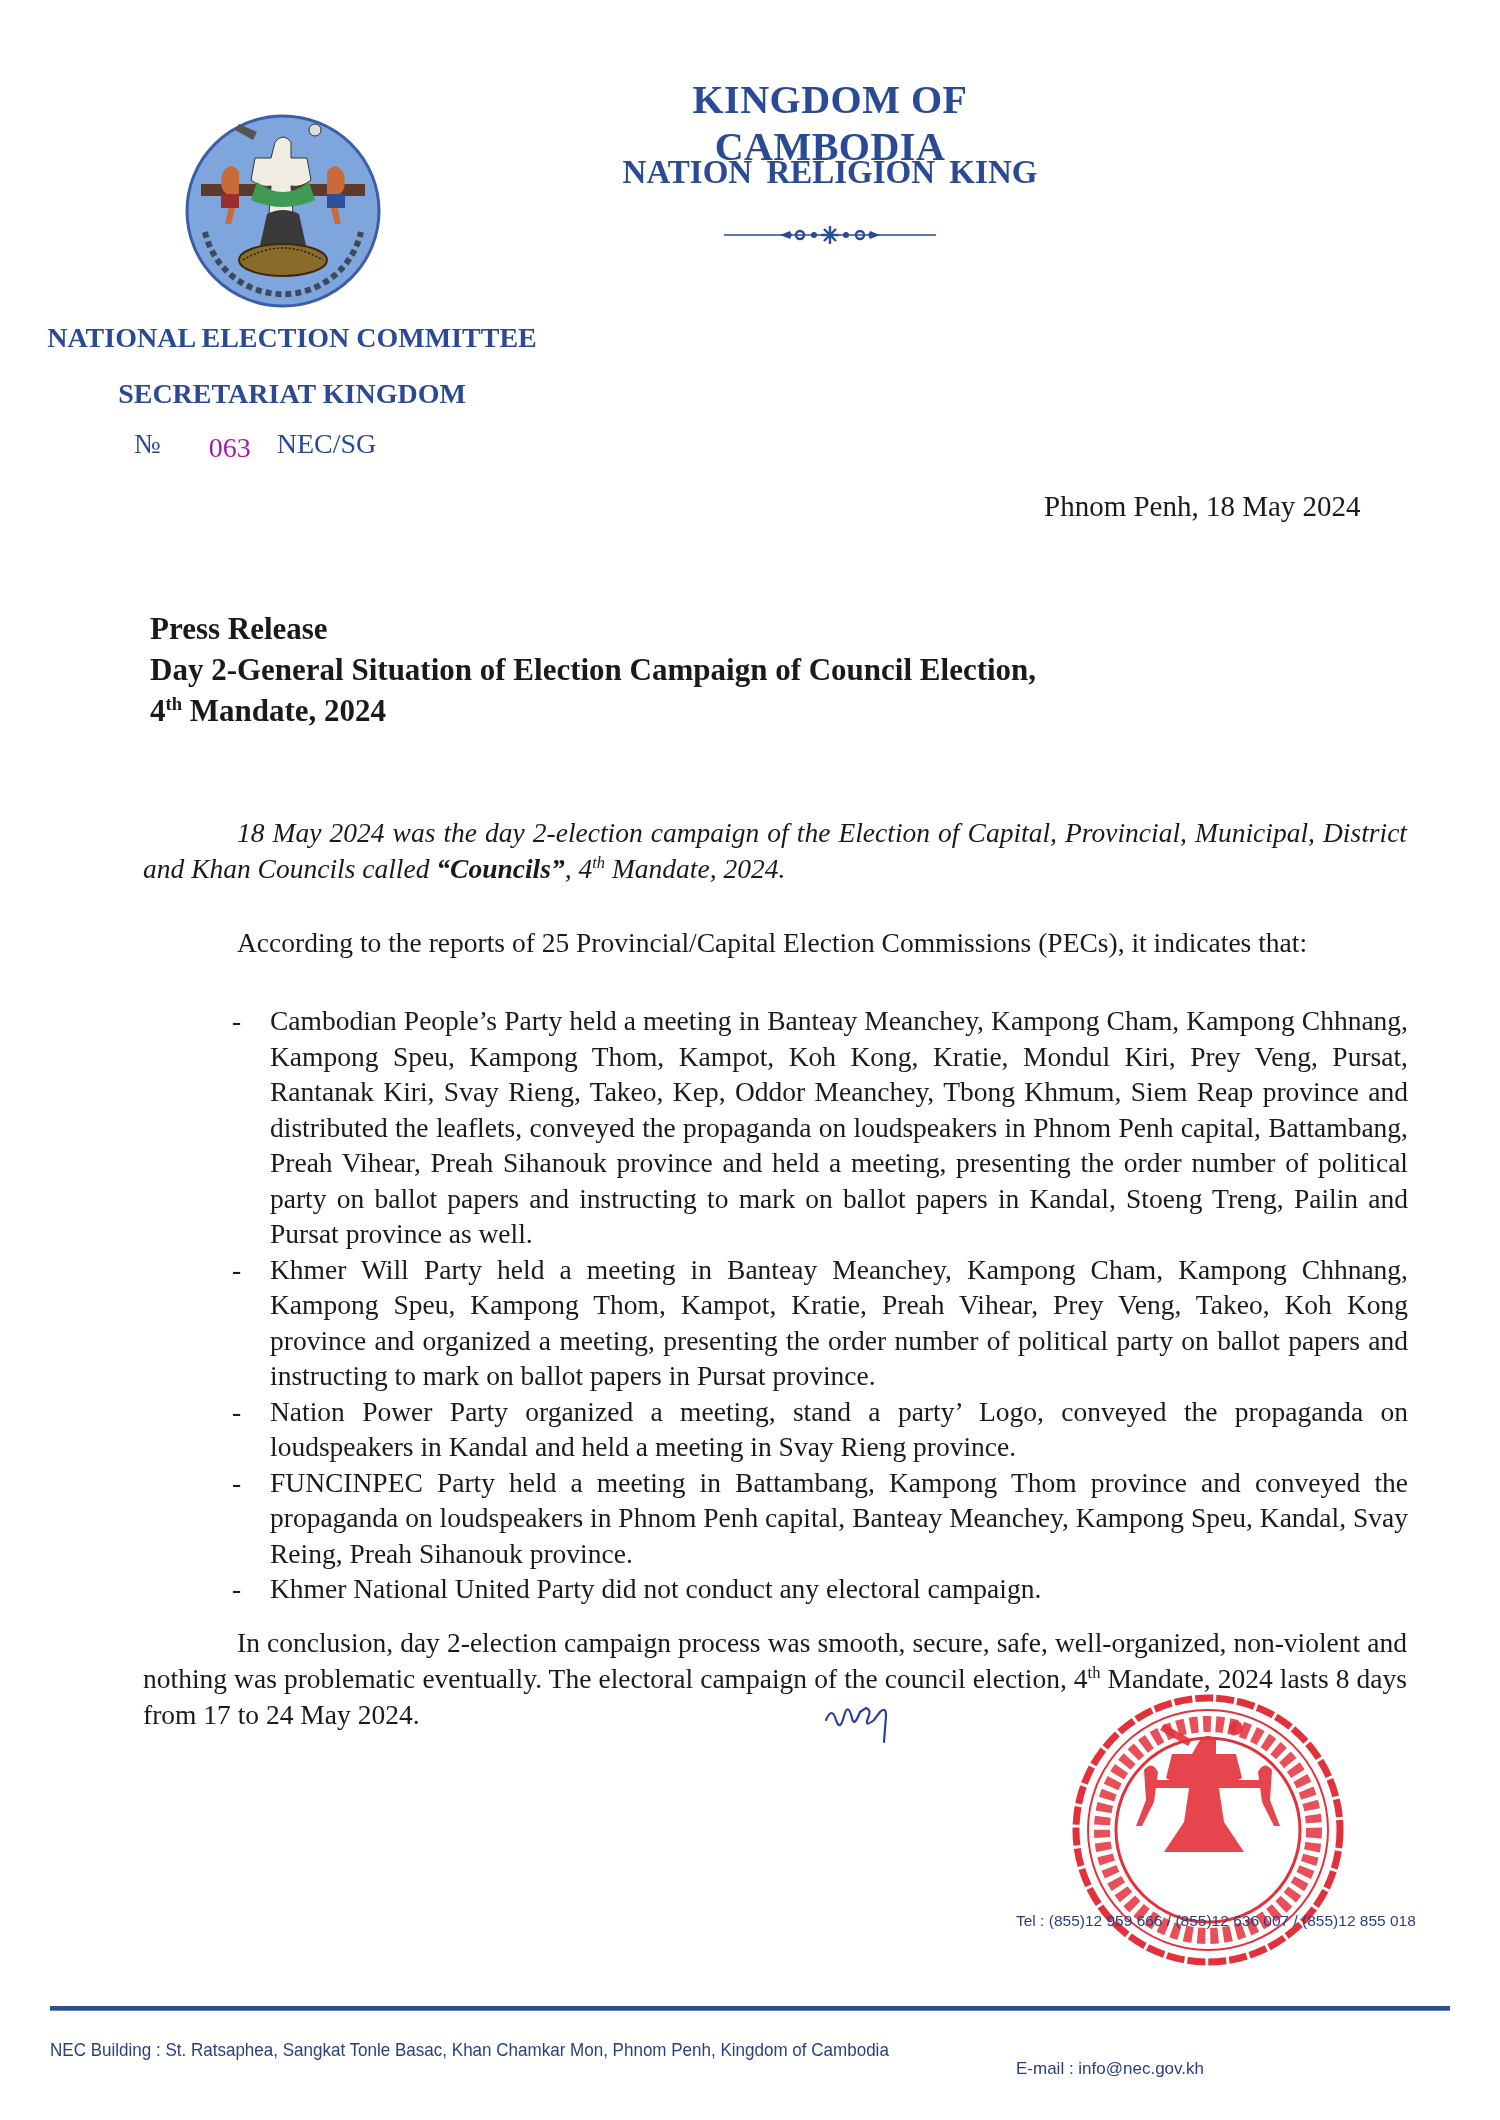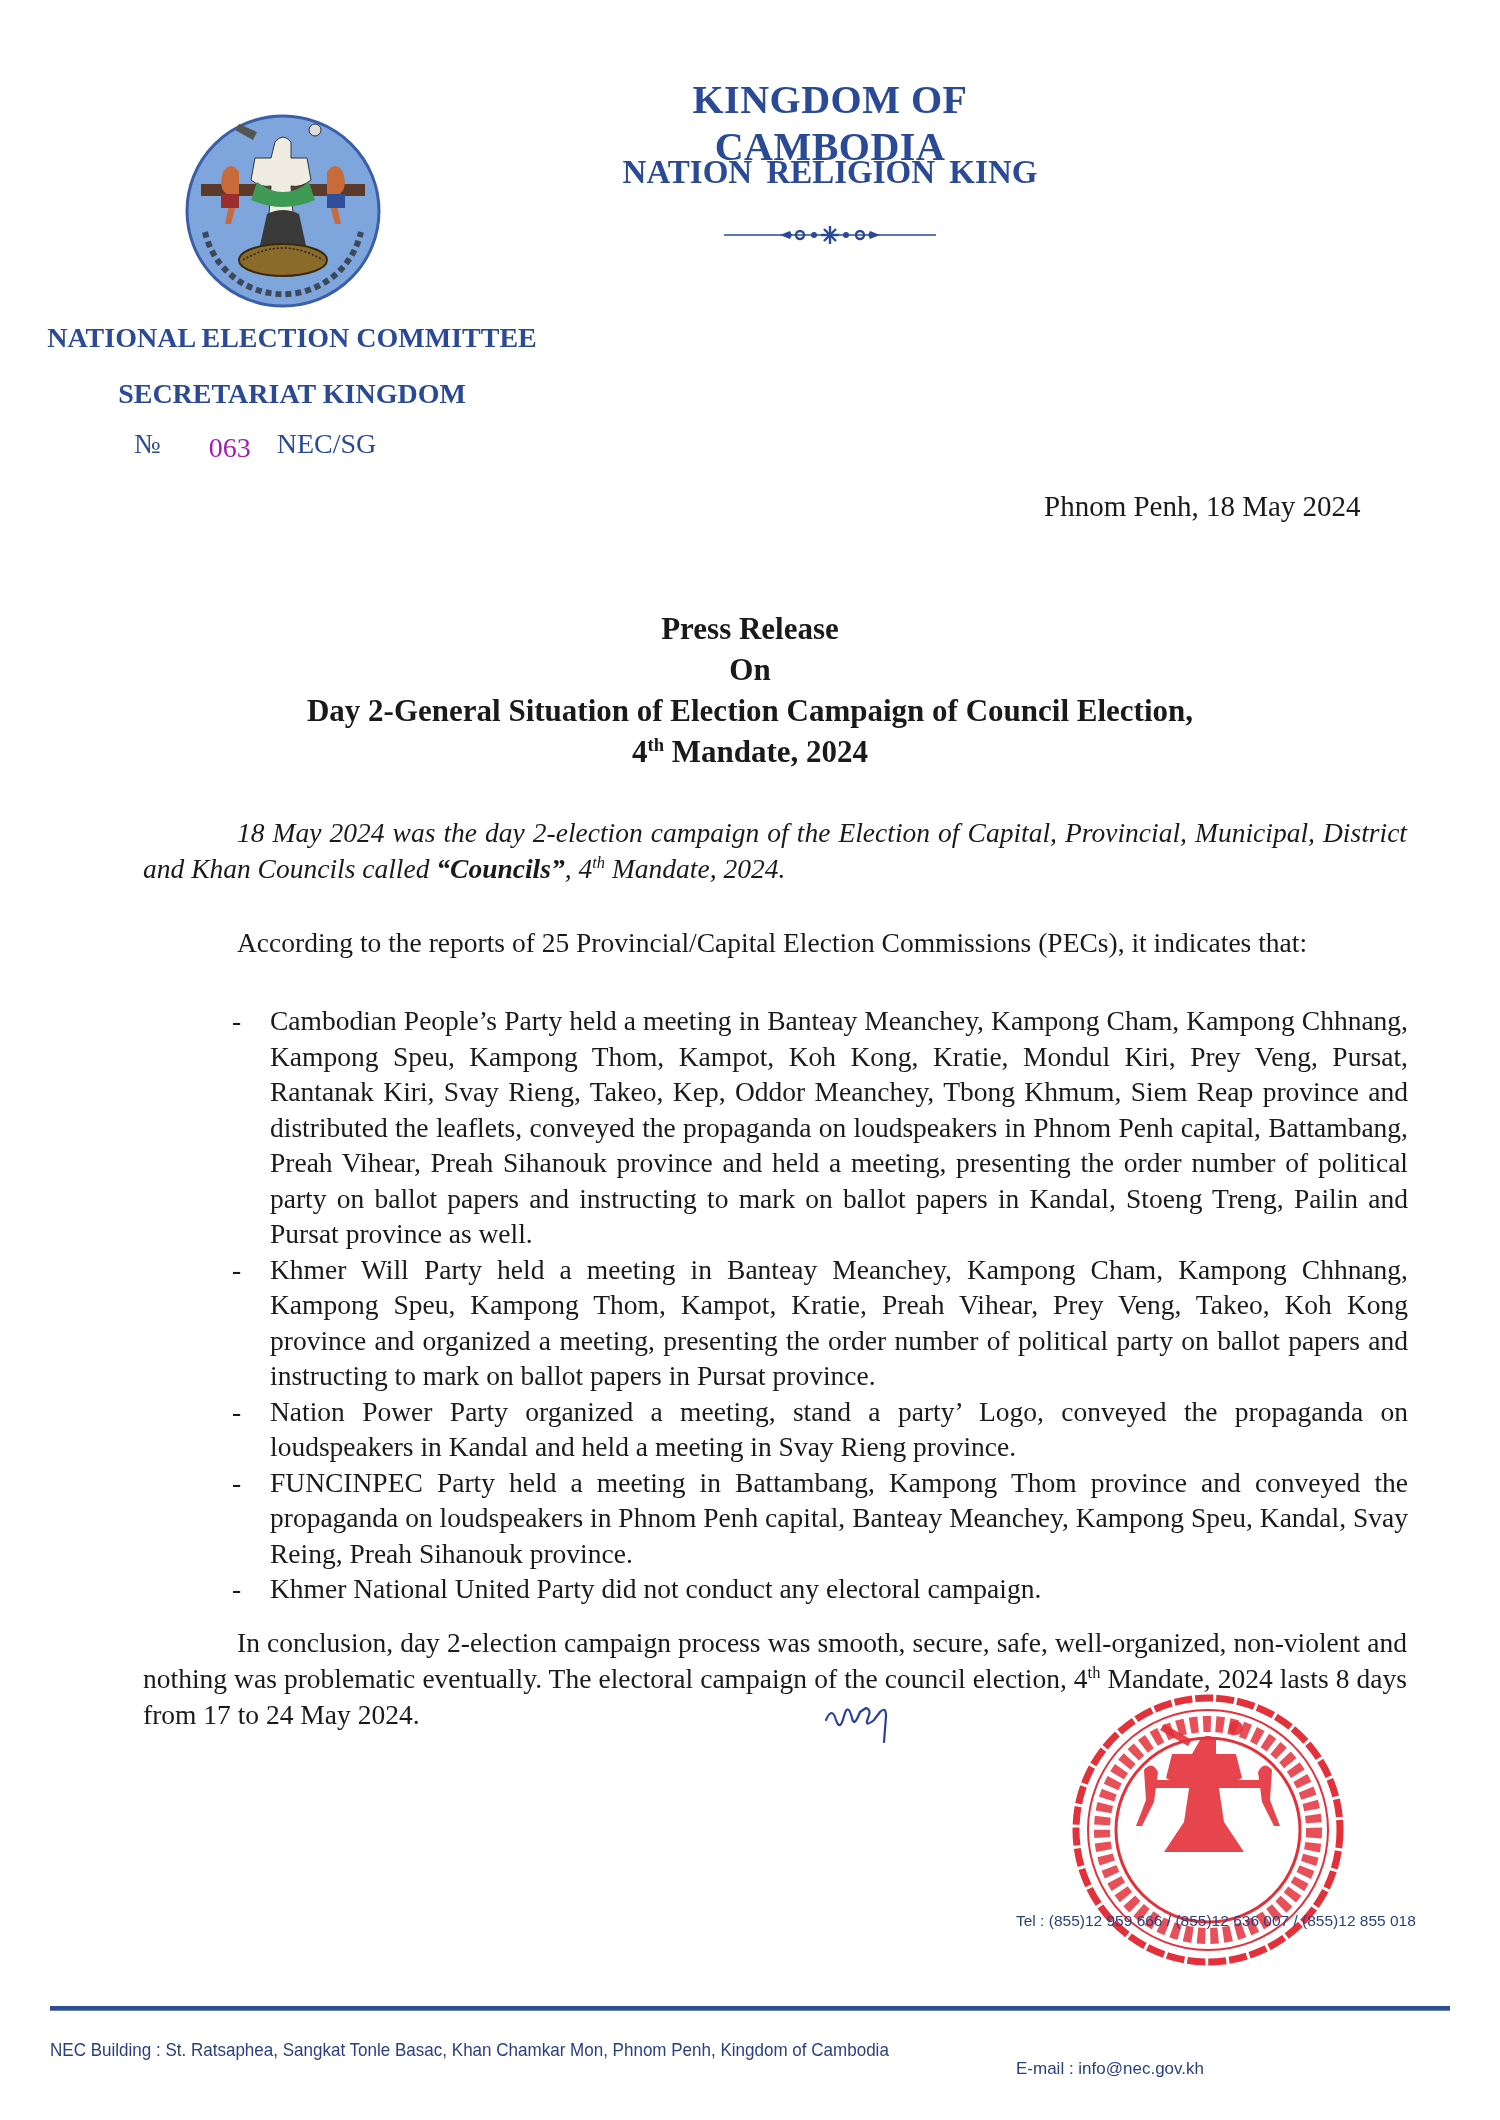--- a/index.html
+++ b/index.html
@@ -13,21 +13,21 @@
   #kingdom { top: 76px; left: 590px; width: 480px; text-align: center; font-size: 40px; font-weight: bold; letter-spacing: 0.5px; }
   #motto { top: 154px; left: 590px; width: 480px; text-align: center; font-size: 33px; font-weight: bold; word-spacing: 6px; }
   #ornament { top: 222px; left: 720px; width: 220px; height: 26px; }
   #seal { top: 112px; left: 183px; width: 200px; height: 198px; }
   #nec { top: 322px; left: 32px; width: 520px; text-align: center; font-size: 28px; font-weight: bold; }
   #sg { top: 378px; left: 32px; width: 520px; text-align: center; font-size: 28px; font-weight: bold; }
   #refno { top: 428px; left: 134px; font-size: 28px; white-space: nowrap; }
   #refno .num { color: #a21caf; display: inline-block; margin: 0 26px 0 48px; position: relative; top: 4px; }
   #date { top: 490px; left: 1044px; font-size: 29px; }
 
-  #title-block { top: 608px; left: 150px; width: 1200px; text-align: center; font-weight: bold; font-size: 31px; line-height: 41px; }
+  #title-block { top: 608px; left: 150px; width: 1200px; text-align: left; font-weight: bold; font-size: 31px; line-height: 41px; }
   sup { font-size: 60%; vertical-align: super; line-height: 0; }
 
   .para { font-size: 27.5px; line-height: 36px; text-align: justify; }
   #p1 { top: 815px; left: 143px; width: 1264px; text-indent: 94px; font-style: italic; }
   #p2 { top: 925px; left: 143px; width: 1264px; text-indent: 94px; }
   #bullets { top: 1003px; left: 228px; width: 1180px; margin: 0; padding: 0; list-style: none; }
   #bullets li { position: relative; padding-left: 42px; font-size: 27.5px; line-height: 35.5px; text-align: justify; }
   #bullets li .dash { position: absolute; left: 4px; top: 0; }
   #p3 { top: 1625px; left: 143px; width: 1264px; text-indent: 94px; }
   .bold { font-weight: bold; }
@@ -82,21 +82,20 @@
 <div class="abs blue" id="nec">NATIONAL ELECTION COMMITTEE</div>
 <div class="abs blue" id="sg">SECRETARIAT KINGDOM</div>
 <div class="abs blue" id="refno">
   <span>№</span><span class="num">063</span><span>NEC/SG</span>
 </div>
 
 <div class="abs" id="date">Phnom Penh, 18 May 2024</div>
 
 <div class="abs" id="title-block">
   <div>Press Release</div>
-  <div>On</div>
   <div>Day 2-General Situation of Election Campaign of Council Election,</div>
   <div><span>4</span><sup>th</sup><span> Mandate, 2024</span></div>
 </div>
 
 <div class="abs para" id="p1"><span>18 May 2024 was the day 2-election campaign of the Election of Capital, Provincial, Municipal, District and Khan Councils called </span><span class="bold">“Councils”</span><span>, 4</span><sup>th</sup><span> Mandate, 2024.</span></div>
 
 <div class="abs para" id="p2">According to the reports of 25 Provincial/Capital Election Commissions (PECs), it indicates that:</div>
 
 <ul class="abs" id="bullets">
   <li><span class="dash">-</span><span>Cambodian People’s Party held a meeting in Banteay Meanchey, Kampong Cham, Kampong Chhnang, Kampong Speu, Kampong Thom, Kampot, Koh Kong, Kratie, Mondul Kiri, Prey Veng, Pursat, Rantanak Kiri, Svay Rieng, Takeo, Kep, Oddor Meanchey, Tbong Khmum, Siem Reap province and distributed the leaflets, conveyed the propaganda on loudspeakers in Phnom Penh capital, Battambang, Preah Vihear, Preah Sihanouk province and held a meeting, presenting the order number of political party on ballot papers and instructing to mark on ballot papers in Kandal, Stoeng Treng, Pailin and Pursat province as well.</span></li>

